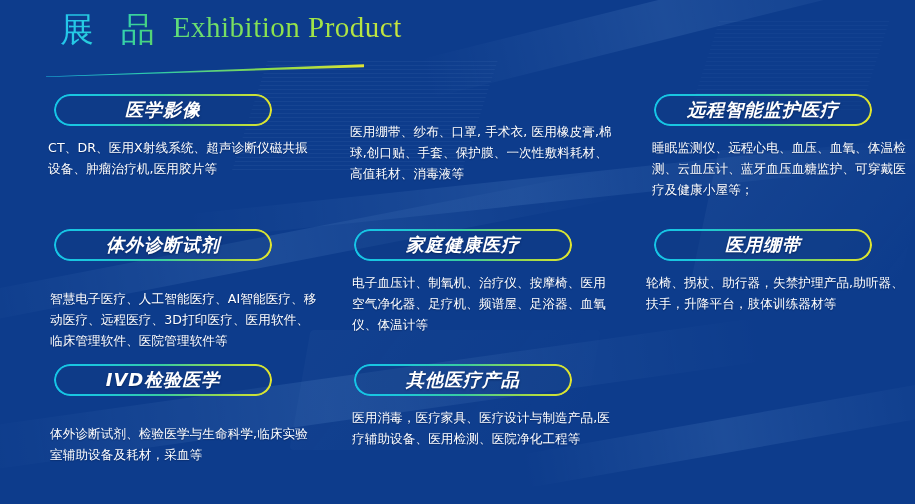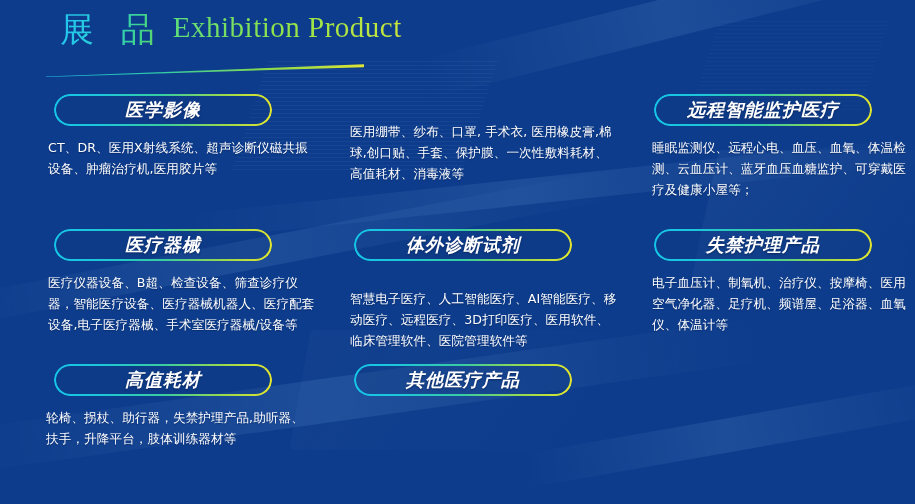--- a/index.html
+++ b/index.html
@@ -213,48 +213,49 @@
     <div class="desc">医用绷带、纱布、口罩, 手术衣, 医用橡皮膏,棉球,创口贴、手套、保护膜、一次性敷料耗材、高值耗材、消毒液等</div>
   </div>
 
   <div class="card c2">
     <div class="pill">
       <span class="pill-label">远程智能监护医疗</span>
     </div>
     <div class="desc">睡眠监测仪、远程心电、血压、血氧、体温检测、云血压计、蓝牙血压血糖监护、可穿戴医疗及健康小屋等；</div>
   </div>
 
-  <div class="card c3">
-    <div class="pill">
-      <span class="pill-label">医疗器械</span>
-    </div>
-    <div class="desc">医疗仪器设备、B超、检查设备、筛查诊疗仪器，智能医疗设备、医疗器械机器人、医疗配套设备,电子医疗器械、手术室医疗器械/设备等</div>
-  </div>
 
   <div class="card c4">
     <div class="pill">
       <span class="pill-label">体外诊断试剂</span>
     </div>
     <div class="desc">智慧电子医疗、人工智能医疗、AI智能医疗、移动医疗、远程医疗、3D打印医疗、医用软件、临床管理软件、医院管理软件等</div>
   </div>
 
   <div class="card c5">
     <div class="pill">
-      <span class="pill-label">失禁护理产品</span>
+      <span class="pill-label">家庭健康医疗</span>
     </div>
     <div class="desc">电子血压计、制氧机、治疗仪、按摩椅、医用空气净化器、足疗机、频谱屋、足浴器、血氧仪、体温计等</div>
   </div>
 
   <div class="card c6">
     <div class="pill">
-      <span class="pill-label">高值耗材</span>
+      <span class="pill-label">医用绷带</span>
     </div>
     <div class="desc">轮椅、拐杖、助行器，失禁护理产品,助听器、扶手，升降平台，肢体训练器材等</div>
   </div>
 
+  <div class="card c7">
+    <div class="pill">
+      <span class="pill-label">IVD检验医学</span>
+    </div>
+    <div class="desc">体外诊断试剂、检验医学与生命科学,临床实验室辅助设备及耗材，采血等</div>
+  </div>
 
   <div class="card c8">
     <div class="pill">
       <span class="pill-label">其他医疗产品</span>
     </div>
+    <div class="desc">医用消毒，医疗家具、医疗设计与制造产品,医疗辅助设备、医用检测、医院净化工程等</div>
   </div>
 
 </div>
 
 </body></html>

